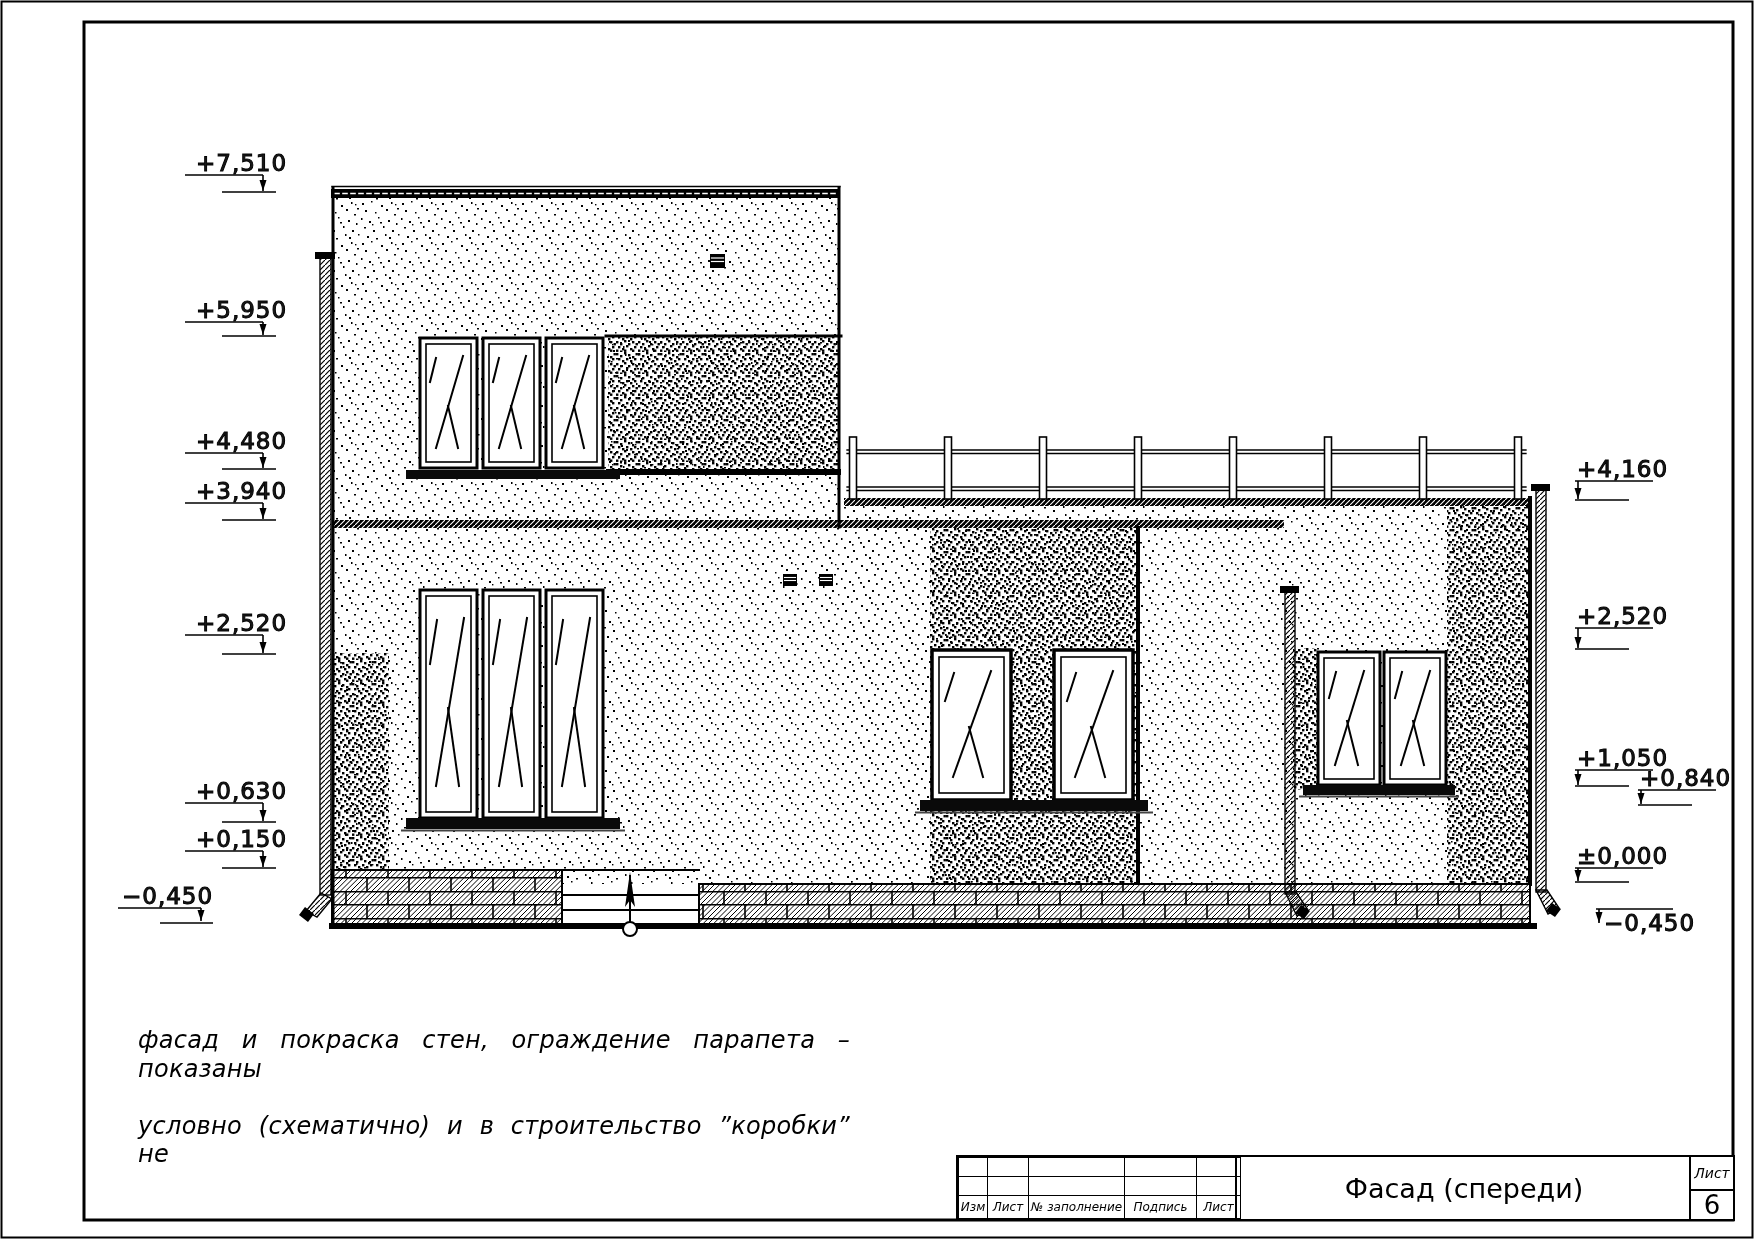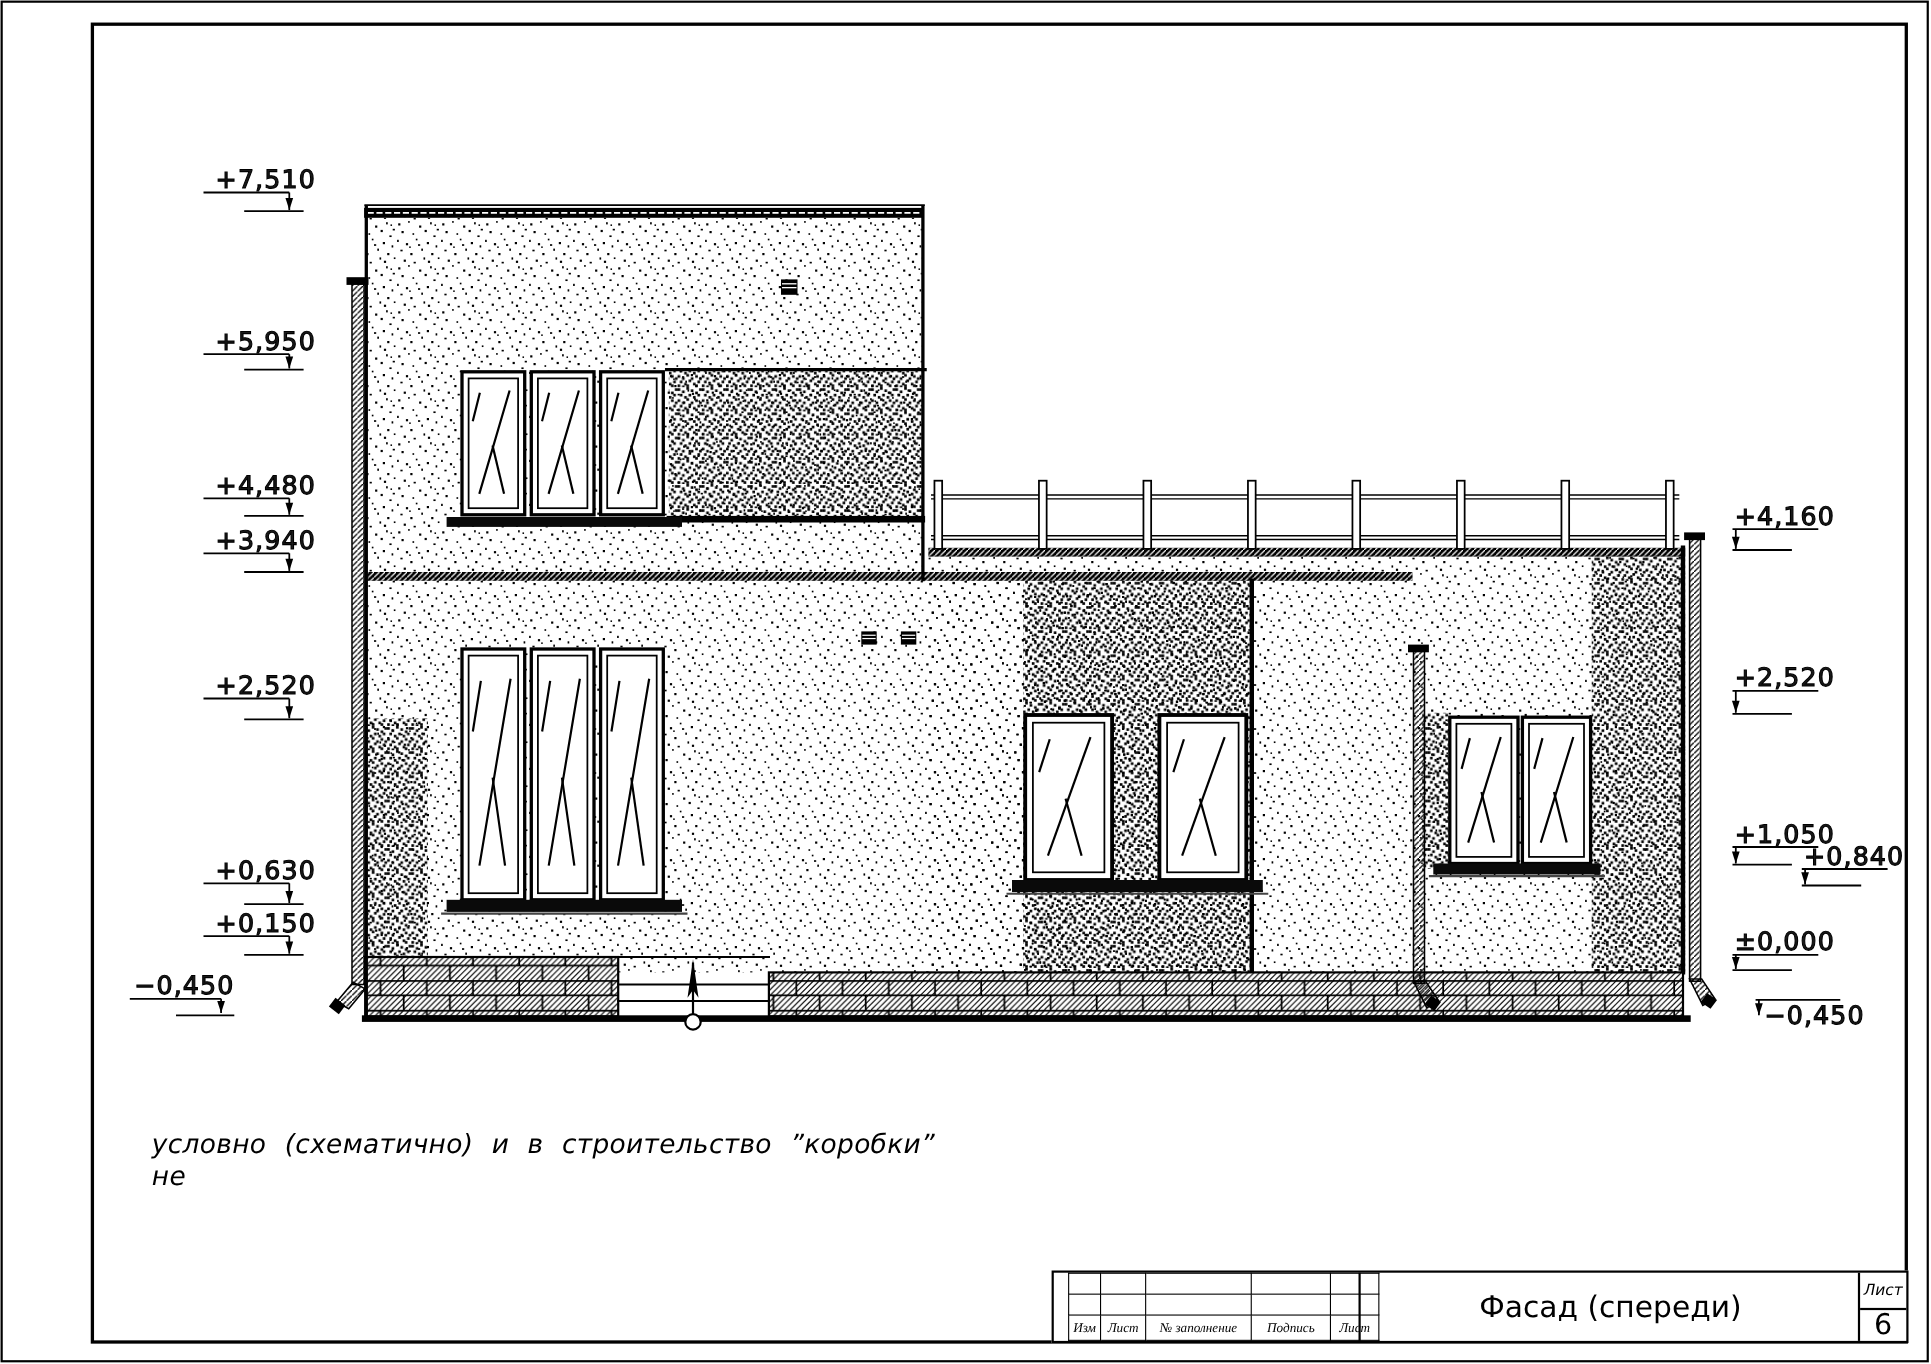--- a/index.html
+++ b/index.html
@@ -5,21 +5,21 @@
   html,body{margin:0;padding:0;background:#fff;}
   body{width:1755px;height:1240px;position:relative;font-family:"DejaVu Sans",sans-serif;}
   svg text{font-family:"DejaVu Sans",sans-serif;fill:#1a1a1a;}
   .mark-text{font-size:23px;letter-spacing:1px;}
   .note{position:absolute;left:138px;top:1026px;width:712px;font-size:24px;font-style:italic;
         line-height:28.5px;letter-spacing:.3px;word-spacing:7px;color:#000;}
   .jline{text-align:justify;}
   .jline::after{content:"";display:inline-block;width:100%;height:0;}
   .tblock{position:absolute;left:956px;top:1155px;width:779px;height:66px;background:#fff;
           border:2.5px solid #000;box-sizing:border-box;}
-  .tb-sub{position:absolute;left:13px;top:0;height:100%;border-collapse:collapse;font-family:Liberation Serif, serif;}
+  .tb-sub{position:absolute;left:0;top:0;height:100%;border-collapse:collapse;}
   .tb-sub td{border:1.4px solid #000;padding:0;font-size:12px;font-style:italic;
              text-align:center;vertical-align:middle;white-space:nowrap;overflow:hidden;}
   .tb-title{position:absolute;left:277px;top:0;width:454px;height:100%;border-left:2px solid #000;
             display:flex;align-items:center;justify-content:center;font-size:27px;}
   .tb-sheetcol{position:absolute;left:731px;top:0;right:0;height:100%;border-left:2px solid #000;}
   .tb-sheetlabel{height:32px;border-bottom:2px solid #000;display:flex;align-items:center;
                  justify-content:center;font-size:14px;font-style:italic;}
   .tb-sheetnum{height:28px;display:flex;align-items:center;justify-content:center;font-size:26px;}
 </style>
 </head>
@@ -428,20 +428,21 @@
       <text class="mark-text" x="1604" y="931">−0,450</text>
       <line x1="1596" y1="909" x2="1673" y2="909" stroke-width="1.6"></line>
         <line x1="1599" y1="909" x2="1599" y2="923" stroke-width="1.6"></line>
       <polygon points="1599,923 1595.5,912 1602.5,912" fill="#000" stroke="none"></polygon>
     </g>
   </g>
 </svg>
 
 
 <div class="note">
+  <div class="jline">фасад и покраска стен, ограждение парапета – показаны</div>
   <div class="jline">условно (схематично) и в строительство ”коробки” не</div>
 
 </div>
 
 
 <div class="tblock">
   <table class="tb-sub">
     <tbody>
         <tr>
       <td style="width:28px;height:18px"></td>

